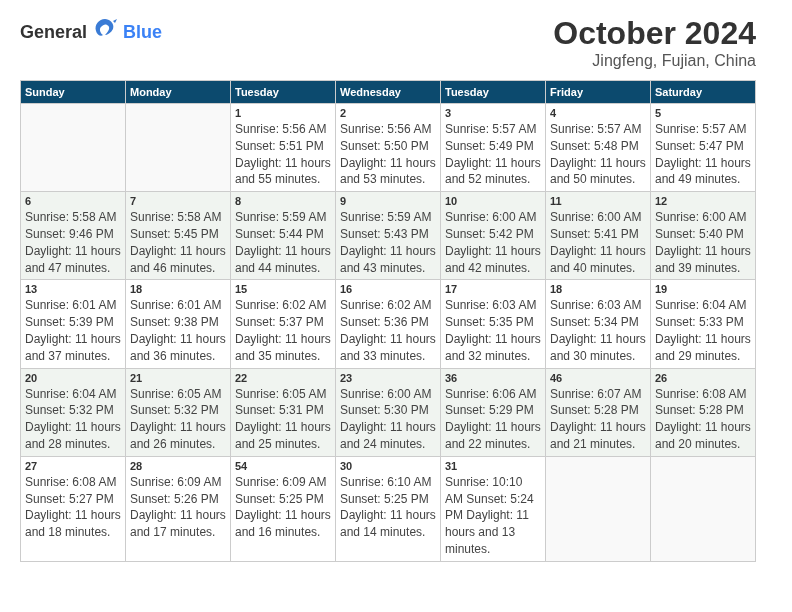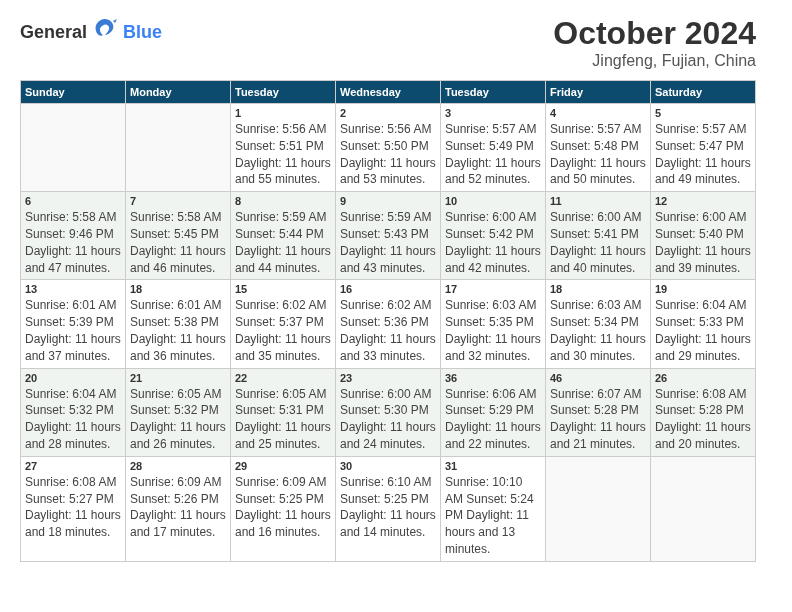--- a/index.html
+++ b/index.html
@@ -208,21 +208,21 @@
         <tr>
           <td>
             <span class="day-number">13</span>
             <div class="day-info">Sunrise: 6:01 AM
 Sunset: 5:39 PM
 Daylight: 11 hours and 37 minutes.</div>
           </td>
           <td>
             <span class="day-number">18</span>
             <div class="day-info">Sunrise: 6:01 AM
-Sunset: 5:38 PM
+Sunset: 9:38 PM
 Daylight: 11 hours and 36 minutes.</div>
           </td>
           <td>
             <span class="day-number">15</span>
             <div class="day-info">Sunrise: 6:02 AM
 Sunset: 5:37 PM
 Daylight: 11 hours and 35 minutes.</div>
           </td>
           <td>
             <span class="day-number">16</span>
@@ -300,21 +300,21 @@
 Sunset: 5:27 PM
 Daylight: 11 hours and 18 minutes.</div>
           </td>
           <td>
             <span class="day-number">28</span>
             <div class="day-info">Sunrise: 6:09 AM
 Sunset: 5:26 PM
 Daylight: 11 hours and 17 minutes.</div>
           </td>
           <td>
-            <span class="day-number">29</span>
+            <span class="day-number">54</span>
             <div class="day-info">Sunrise: 6:09 AM
 Sunset: 5:25 PM
 Daylight: 11 hours and 16 minutes.</div>
           </td>
           <td>
             <span class="day-number">30</span>
             <div class="day-info">Sunrise: 6:10 AM
 Sunset: 5:25 PM
 Daylight: 11 hours and 14 minutes.</div>
           </td>

